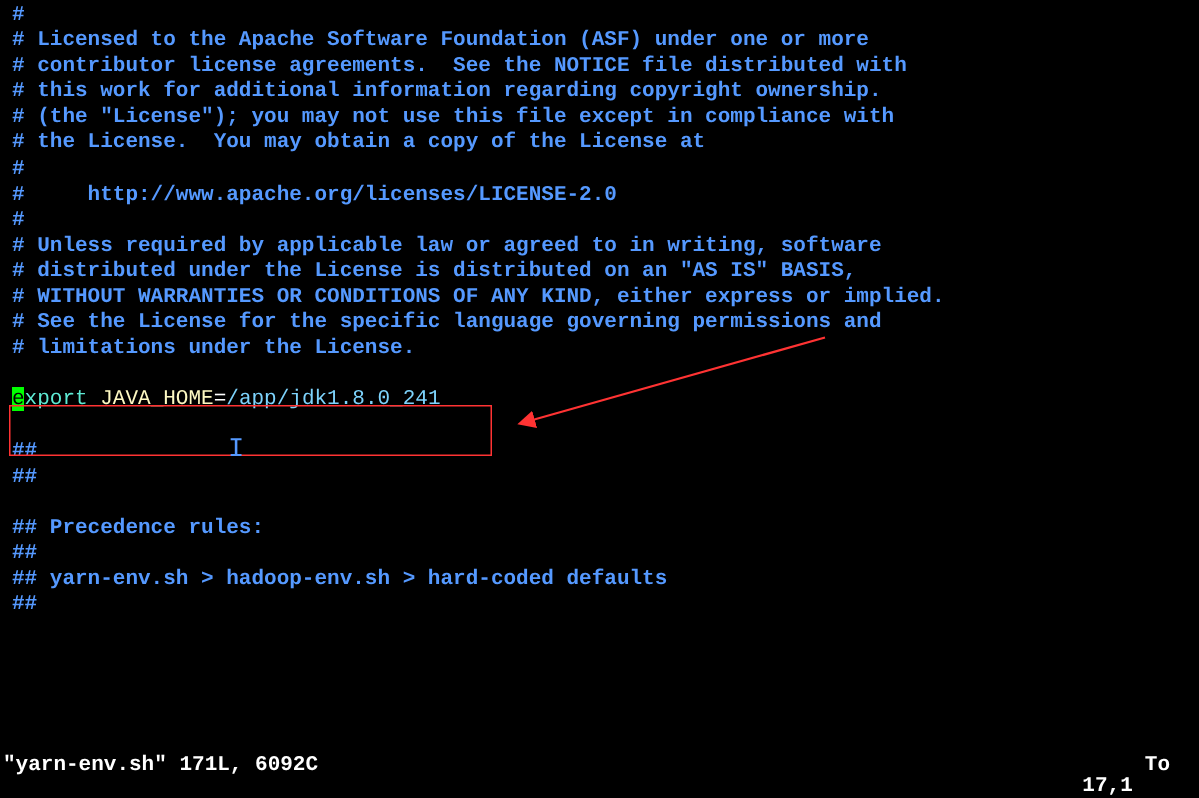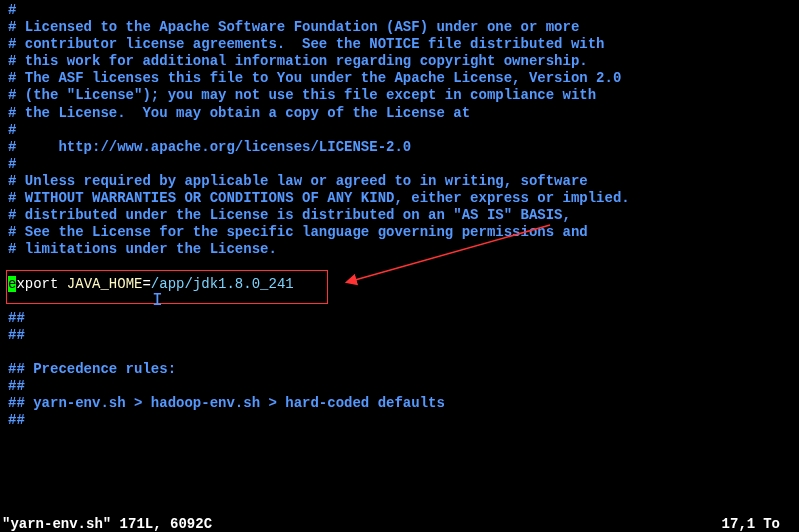--- a/index.html
+++ b/index.html
@@ -25,21 +25,21 @@
   .line {
     white-space: pre;
     height: 17.1px;
     padding-left: 8px;
   }
   .comment {
     color: #5599ff;
     font-weight: bold;
   }
   .export-kw {
-    color: #ffffff;
+    color: #5eead4;
     margin-top: 12px;
   }
   .export-first-char {
     background: #00ff00;
     color: #000;
   }
   .var-name {
     color: #fef9c3;
   }
   .equals {
@@ -59,20 +59,21 @@
     display: flex;
     font-family: "Courier New", monospace;
     font-size: 14px;
   }
   .status-file {
     flex: 0 0 auto;
   }
   .status-pos {
     margin-left: auto;
     padding-right: 8px;
+    margin-top: 14px;
   }
   .status-right {
     padding-right: 19px;
   }
   .highlight-box {
     position: absolute;
     border: 1px solid #ff3333;
     pointer-events: none;
   }
   .arrow {
@@ -87,29 +88,28 @@
   }
 </style>
 </head>
 <body>
 
 <div class="terminal">
   <div class="line comment">#</div>
   <div class="line comment"># Licensed to the Apache Software Foundation (ASF) under one or more</div>
   <div class="line comment"># contributor license agreements.  See the NOTICE file distributed with</div>
   <div class="line comment"># this work for additional information regarding copyright ownership.</div>
-  <div class="line comment"># The ASF licenses this file to You under the Apache License, Version 2.0</div>
   <div class="line comment"># (the "License"); you may not use this file except in compliance with</div>
   <div class="line comment"># the License.  You may obtain a copy of the License at</div>
   <div class="line comment">#</div>
   <div class="line comment">#     http://www.apache.org/licenses/LICENSE-2.0</div>
   <div class="line comment">#</div>
   <div class="line comment"># Unless required by applicable law or agreed to in writing, software</div>
+  <div class="line comment"># distributed under the License is distributed on an "AS IS" BASIS,</div>
   <div class="line comment"># WITHOUT WARRANTIES OR CONDITIONS OF ANY KIND, either express or implied.</div>
-  <div class="line comment"># distributed under the License is distributed on an "AS IS" BASIS,</div>
   <div class="line comment"># See the License for the specific language governing permissions and</div>
   <div class="line comment"># limitations under the License.</div>
   <div class="line"></div>
   <div class="line"><span class="export-first-char">e</span><span class="export-kw">xport </span><span class="var-name">JAVA_HOME</span><span class="equals">=</span><span class="path">/app/jdk1.8.0_241</span></div>
   <div class="line"></div>
   <div class="line comment">##</div>
   <div class="line comment">##</div>
   <div class="line"></div>
   <div class="line comment">## Precedence rules:</div>
   <div class="line comment">##</div>

